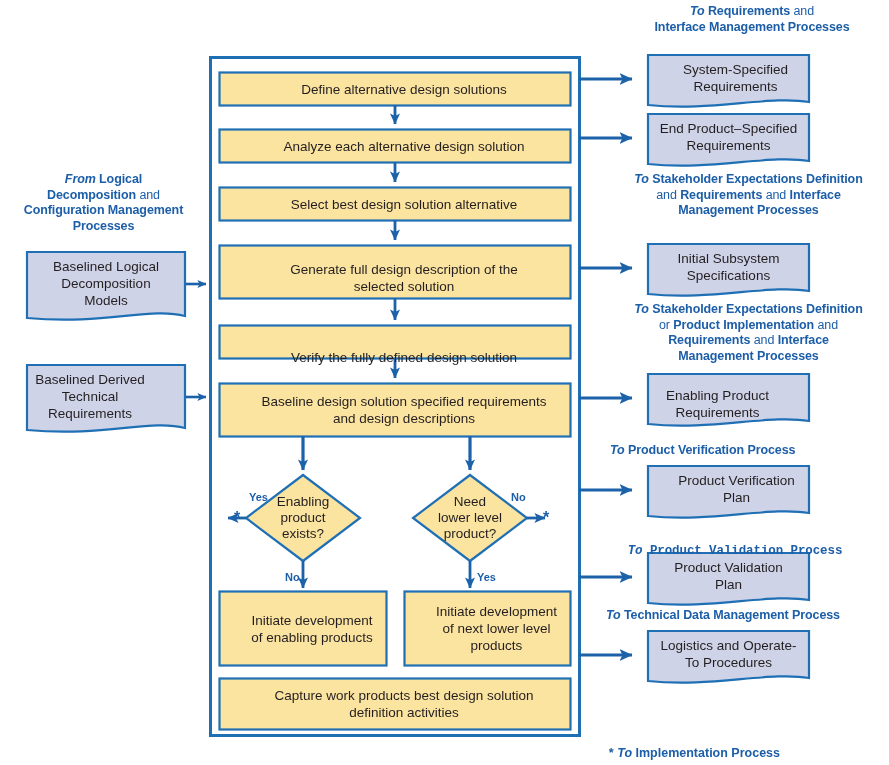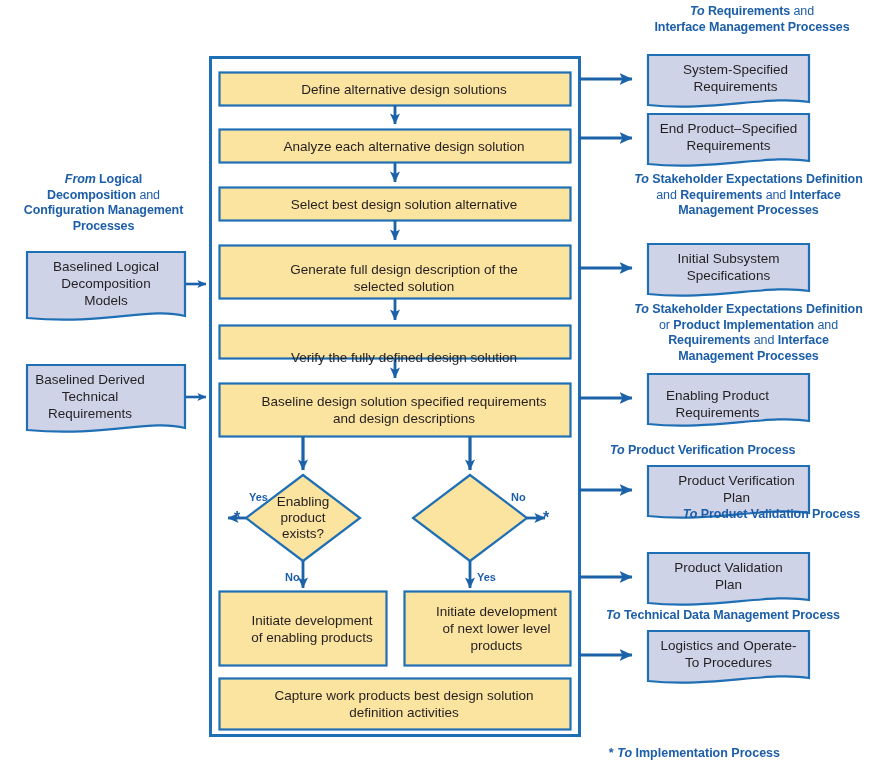--- a/index.html
+++ b/index.html
@@ -188,20 +188,23 @@
   <div class="boxtext yellow" style="left:220px; top:188px; width:350px; height:32px; white-space:pre-line;">Select best design solution alternative</div>
   <div class="boxtext yellow" style="left:220px; top:246px; width:350px; height:64px; white-space:pre-line;">Generate full design description of the
 selected solution</div>
   <div class="boxtext yellow" style="left:220px; top:326px; width:350px; height:32px; white-space:pre-line;margin-top:15px;">Verify the fully defined design solution</div>
   <div class="boxtext yellow" style="left:220px; top:384px; width:350px; height:52px; white-space:pre-line;">Baseline design solution specified requirements
 and design descriptions</div>
 
   <div class="boxtext dia" style="left:258px; top:487px; width:90px; height:62px; white-space:pre-line;">Enabling
 product
 exists?</div>
+  <div class="boxtext dia" style="left:420px; top:487px; width:100px; height:62px; white-space:pre-line;">Need
+lower level
+product?</div>
 
   <div class="yesno" style="left:249px; top:490px;">Yes</div>
   <div class="star" style="left:234px; top:510px;">*</div>
   <div class="yesno" style="left:285px; top:570px;">No</div>
 
   <div class="yesno" style="left:511px; top:490px;">No</div>
   <div class="star" style="left:543px; top:510px;">*</div>
   <div class="yesno" style="left:477px; top:570px;">Yes</div>
 
   <div class="boxtext yellow" style="left:220px; top:592px; width:166px; height:73px; white-space:pre-line;">Initiate development
@@ -232,21 +235,21 @@
     <span class="it">To</span><span class="rg"> Stakeholder Expectations Definition</span><br>
     <span class="pl">or </span><span class="rg">Product Implementation</span><span class="pl"> and</span><br>
     <span class="rg">Requirements</span><span class="pl"> and </span><span class="rg">Interface</span><br>
     <span class="rg">Management Processes</span>
   </div>
 
   <div class="lbl" style="left:610px; top:443px; width:250px; text-align:left;">
     <span class="it">To</span><span class="rg"> Product Verification Process</span>
   </div>
 
-  <div class="lbl" style="left:610px; top:507px; width:250px; text-align:right;">
+  <div class="lbl" style="left:610px; top:544px; width:250px; text-align:center;font-family:Liberation Mono, monospace;">
     <span class="it">To</span><span class="rg"> Product Validation Process</span>
   </div>
 
   <div class="lbl" style="left:606px; top:608px; width:280px; text-align:left;">
     <span class="it">To</span><span class="rg"> Technical Data Management Process</span>
   </div>
 
   <div class="boxtext doc" style="left:648px; top:55px; width:161px; height:45px; white-space:pre-line;margin-left:7px;">System-Specified
 Requirements</div>
   <div class="boxtext doc" style="left:646px; top:114px; width:165px; height:45px; white-space:pre-line;">End Product–Specified

